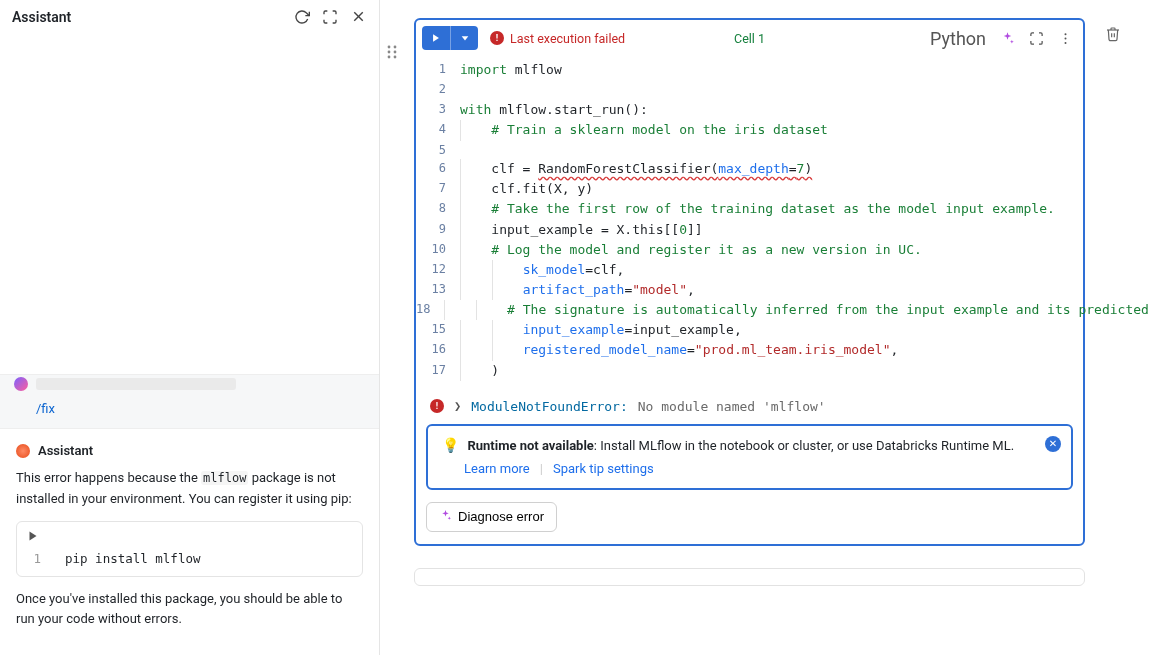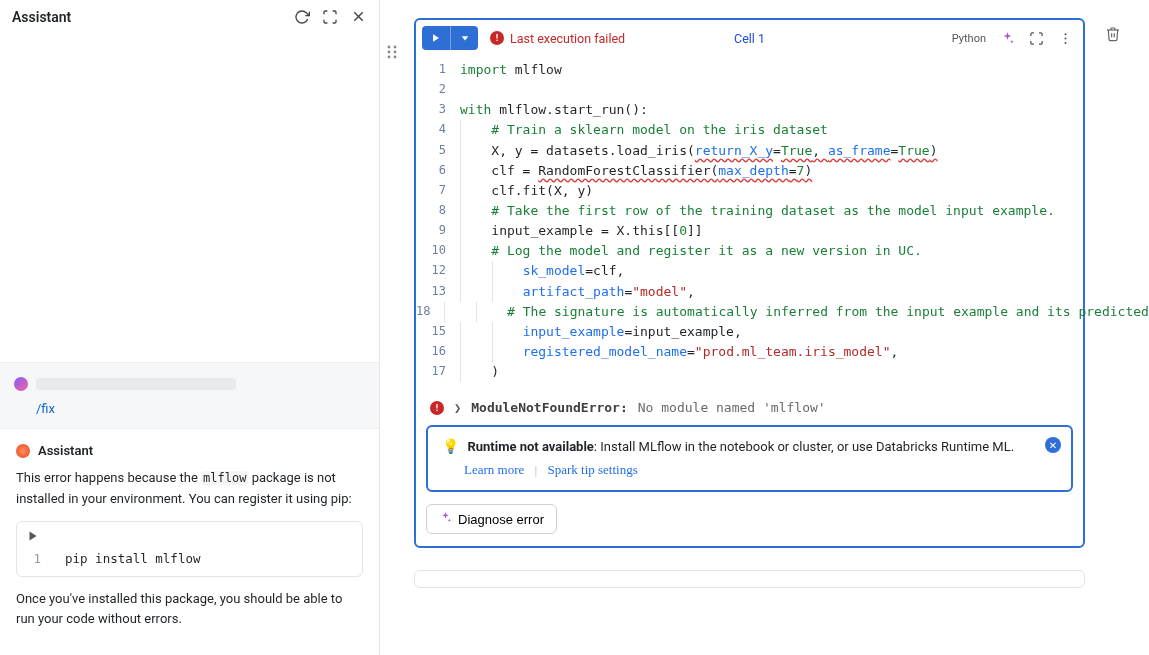--- a/index.html
+++ b/index.html
@@ -4,21 +4,21 @@
 <style>
   * { box-sizing: border-box; margin: 0; padding: 0; }
   body { font-family: -apple-system, BlinkMacSystemFont, "Segoe UI", Roboto, sans-serif; font-size: 13px; color: #1f2328; background: #fff; height: 655px; overflow: hidden; }
   .app { display: flex; height: 100%; border-radius: 27px; }
   .sidebar { width: 380px; border-right: 1px solid #e5e5e5; display: flex; flex-direction: column; }
   .sb-header { display: flex; align-items: center; padding: 8px 12px; }
   .sb-title { font-weight: 600; font-size: 14px; flex: 1; }
   .sb-icons { display: flex; gap: 12px; align-items: center; color: #444; }
   .sb-icons svg, .tb-right svg { display: block; }
   .sb-spacer { flex: 1; }
-  .sb-msg-user { background: #f6f7f8; padding: 14px 14px 12px; border-top: 1px solid #eee; border-bottom: 1px solid #eee; margin-top: 20px; }
+  .sb-msg-user { background: #f6f7f8; padding: 2px 14px 12px; border-top: 1px solid #eee; border-bottom: 1px solid #eee; margin-top: 20px; }
   .sb-user-line { display: flex; align-items: center; gap: 8px; margin-bottom: 10px; }
   .avatar-user { width: 14px; height: 14px; border-radius: 50%; background: linear-gradient(135deg,#7b61ff,#ff5e9c); flex: 0 0 auto; }
   .redact { width: 200px; height: 12px; background: #eaeaea; border-radius: 3px; }
   .fix-chip { color: #0e66d0; font-size: 13px; margin-left: 22px; }
   .sb-msg-asst { padding: 14px 16px; overflow-y: auto; }
   .asst-head { display: flex; align-items: center; gap: 8px; margin-bottom: 10px; }
   .avatar-asst { width: 14px; height: 14px; border-radius: 50%; background: radial-gradient(circle,#ff8a65,#e64a19); }
   .asst-name { font-weight: 600; }
   .asst-body { font-size: 13px; line-height: 1.55; margin-bottom: 12px; }
   .asst-body code { font-family: ui-monospace, SFMono-Regular, Menlo, Consolas, monospace; background: #f5f5f5; padding: 0 2px; border-radius: 3px; font-size: 12px; }
@@ -29,46 +29,46 @@
   .main { flex: 1; position: relative; padding: 18px 20px 0 24px; overflow-y: auto; }
   .drag-handle { position: absolute; left: 6px; top: 44px; color: #888; cursor: grab; }
   .cell { border: 2px solid #2e6fd6; border-radius: 6px; background: #fff; position: relative; margin-left: 10px; margin-right: 44px; }
   .cell-toolbar { display: flex; align-items: center; padding: 6px 10px 6px 6px; font-size: 12.5px; }
   .runbtn-grp { display: flex; }
   .runbtn { background: #2e6fd6; color: #fff; border: none; width: 28px; height: 24px; display: flex; align-items: center; justify-content: center; cursor: pointer; }
   .runbtn:first-child { border-radius: 4px 0 0 4px; }
   .runbtn:last-child { border-radius: 0 4px 4px 0; border-left: 1px solid rgba(255,255,255,.35); }
   .exec-fail { display: flex; align-items: center; gap: 6px; color: #c62828; margin-left: 12px; }
   .exec-fail .dot { width:14px;height:14px;border-radius:50%;background:#c62828;color:#fff;font-size:9px;display:flex;align-items:center;justify-content:center;font-weight:700; }
-  .cell-label { color: #1d4ed8; position: absolute; left: 50%; transform: translateX(-50%); }
+  .cell-label { color: #15803d; position: absolute; left: 50%; transform: translateX(-50%); }
   .tb-right { margin-left: auto; display: flex; align-items: center; gap: 14px; color: #555; }
-  .tb-right .lang { color: #555; font-size: 11px; }
+  .tb-right .lang { color: #555; font-size: 18px; }
   .sparkle { color: #b14be0; }
   .editor { padding: 4px 10px 8px 0; font-family: ui-monospace, SFMono-Regular, Menlo, Consolas, monospace; font-size: 13px; line-height: 1.55; }
   .erow { display: flex; }
   .gutter { width: 44px; text-align: right; padding-right: 14px; color: #6b80a3; font-size: 12px; user-select: none; }
   .codec { white-space: pre; position: relative; }
   .indent-guide { position: absolute; left: 0; top: 0; bottom: 0; border-left: 1px solid #e3e3e3; }
   .kw { color: #1a7f37; }
   .fn { color: #1f6feb; }
   .nm { color: #1a7f37; }
   .st { color: #b22a2a; }
   .cm { color: #1a7f37; }
   .err-wave { text-decoration: underline wavy #d73a3a; text-underline-offset: 3px; }
   .outputs { padding: 6px 10px 12px 10px; }
   .err-line { display: flex; align-items: center; gap: 10px; font-family: ui-monospace, SFMono-Regular, Menlo, Consolas, monospace; font-size: 13px; padding: 4px 4px 10px; }
   .err-dot { width:14px;height:14px;border-radius:50%;background:#c62828;color:#fff;font-size:9px;display:flex;align-items:center;justify-content:center;font-weight:700; }
   .chevr { color:#555; font-size:12px; }
-  .err-name { color: #404040; font-weight: 700; }
+  .err-name { color: #0369a1; font-weight: 400; }
   .err-msg { color: #6a6a6a; }
   .hint-box { border: 2px solid #2e6fd6; border-radius: 6px; padding: 12px 36px 12px 14px; position: relative; font-size: 13px; background:#fff; }
   .hint-top { display: flex; gap: 8px; align-items: flex-start; }
   .bulb { font-size: 14px; line-height:1; }
   .hint-links { margin-top: 8px; margin-left: 22px; display:flex; align-items:center; gap:10px; }
-  .hint-links a { color: #1f6feb; text-decoration: none; font-family: Liberation Serif, serif; }
+  .hint-links a { color: #1f6feb; text-decoration: none; }
   .hint-sep { color:#ccc; }
   .hint-close { position:absolute; right:10px; top:10px; width:16px;height:16px;border-radius:50%;background:#2e6fd6;color:#fff;display:flex;align-items:center;justify-content:center;font-size:10px;cursor:pointer; }
   .diag-btn { margin-top: 12px; display:inline-flex; align-items:center; gap:6px; border:1px solid #d0d0d0; border-radius:6px; padding:6px 12px; font-size:13px; background:#fff; cursor:pointer; }
   .trash { position:absolute; right:-38px; top:6px; color:#666; }
   .next-cell { margin: 22px 44px 0 10px; height: 18px; border: 1px solid #e2e2e2; border-radius: 6px; }
   .iconbtn{cursor:pointer;}
 </style>
 </head>
 <body>
 
@@ -212,21 +212,20 @@
         <div class="erow">
             <div class="gutter">3</div>
             <div class="codec"><span class="kw">with</span><span> mlflow.start_run():</span></div>
           </div>
         <div class="erow">
             <div class="gutter">4</div>
             <div class="codec">    <span class="indent-guide" style="left:0"></span><span class="cm"># Train a sklearn model on the iris dataset</span></div>
           </div>
         <div class="erow">
             <div class="gutter">5</div>
-            <div class="codec">    <span class="indent-guide" style="left:0"></span><span>X, y = datasets.load_iris(</span><span class="fn err-wave">return_X_y</span><span>=</span><span class="nm err-wave">True</span><span class="err-wave">, </span><span class="fn err-wave">as_frame</span><span>=</span><span class="nm err-wave">True</span><span class="err-wave">)</span></div>
           </div>
         <div class="erow">
             <div class="gutter">6</div>
             <div class="codec">    <span class="indent-guide" style="left:0"></span><span>clf = </span><span class="err-wave">RandomForestClassifier(</span><span class="fn err-wave">max_depth</span><span class="err-wave">=</span><span class="nm err-wave">7</span><span class="err-wave">)</span></div>
           </div>
         <div class="erow">
             <div class="gutter">7</div>
             <div class="codec">    <span class="indent-guide" style="left:0"></span><span>clf.fit(X, y)</span></div>
           </div>
         <div class="erow">

